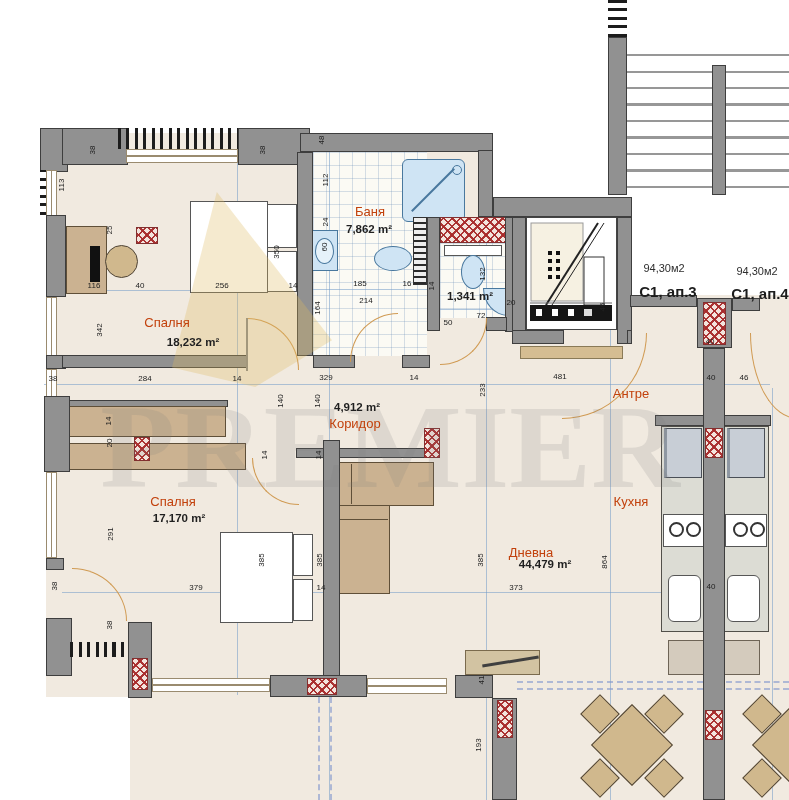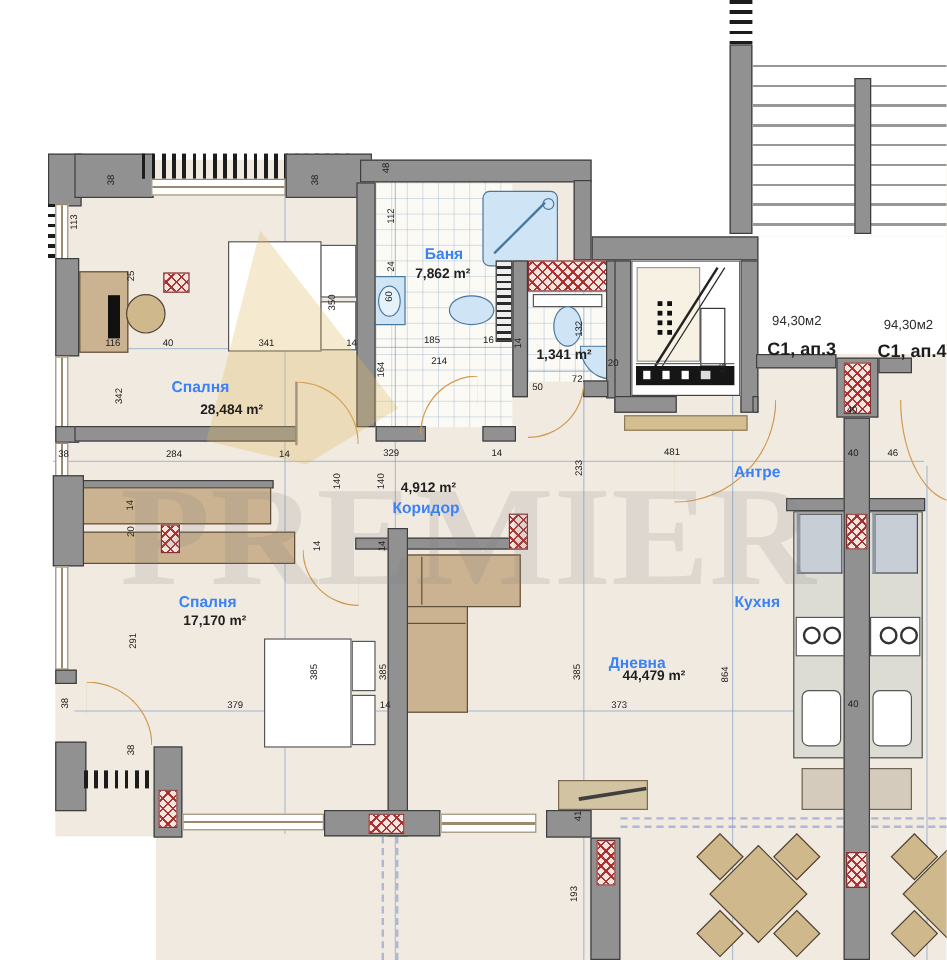--- a/index.html
+++ b/index.html
@@ -36,21 +36,21 @@
 .rug{background:#d5bd92;border:1px solid #8a7a57;box-sizing:border-box}
 .duct{background:repeating-linear-gradient(0deg,#2a2a2a 0 2px,#eee 2px 6px);border:1px solid #333;box-sizing:border-box}
 .arc{border:1.6px solid #d09a52;box-sizing:border-box;background:transparent}
 .arc.tr{border-left:none;border-bottom:none;border-radius:0 100% 0 0}
 .arc.tl{border-right:none;border-bottom:none;border-radius:100% 0 0 0}
 .arc.br{border-left:none;border-top:none;border-radius:0 0 100% 0}
 .arc.bl{border-right:none;border-top:none;border-radius:0 0 0 100%}
 .rot45{transform:rotate(45deg)}
 .dim{position:absolute;font-size:8px;color:#222;transform:translate(-50%,-50%);white-space:nowrap;line-height:1}
 .vdim{transform:translate(-50%,-50%) rotate(-90deg)}
-.roomname{position:absolute;transform:translate(-50%,-50%);font-weight:bold;font-size:13px;color:#3b82f6;white-space:nowrap}
+.roomname{position:absolute;transform:translate(-50%,-50%);font-weight:normal;font-size:13px;color:#c2410c;white-space:nowrap}
 .roomarea{position:absolute;transform:translate(-50%,-50%);font-weight:bold;font-size:11.5px;color:#1f1f1f;white-space:nowrap}
 .apt-area{position:absolute;transform:translate(-50%,-50%);font-size:11px;color:#2e2e2e;white-space:nowrap}
 .apt-unit{position:absolute;transform:translate(-50%,-50%);font-size:15px;font-weight:600;color:#1c1c1c;white-space:nowrap}
 .wm-brand{position:absolute;left:40px;top:383px;width:700px;text-align:center;
   font-family:"Liberation Serif",serif;font-weight:bold;font-size:118px;line-height:1.1;
   color:rgba(125,125,125,.17);transform:scaleX(1.04);white-space:nowrap;pointer-events:none}
 .wm-tag{position:absolute;left:60px;top:548px;width:640px;text-align:center;
   font-family:"Liberation Serif",serif;font-size:52px;letter-spacing:14px;
   color:rgba(135,135,135,.15);white-space:nowrap;pointer-events:none}
 .wm-mark{position:absolute;left:172px;top:192px;width:160px;height:195px;
@@ -237,21 +237,21 @@
   <i class="arc br" style="left:440px;top:318px;width:47px;height:47px"></i>
   <i class="arc bl" style="left:252px;top:458px;width:47px;height:47px"></i>
   <i class="arc br" style="left:562px;top:333px;width:85px;height:86px"></i>
   <i class="arc bl" style="left:750px;top:333px;width:48px;height:86px"></i>
   <i class="arc tr" style="left:72px;top:568px;width:55px;height:53px"></i>
 
   <div class="wm-mark"></div>
   <div class="wm-brand">PREMIER</div>
 
   <span class="roomname" style="left:167px;top:322px">Спалня</span>
-  <span class="roomarea" style="left:193px;top:342px">28,484 m²</span>
+  <span class="roomarea" style="left:193px;top:342px">18,232 m²</span>
   <span class="roomname" style="left:370px;top:211px">Баня</span>
   <span class="roomarea" style="left:369px;top:229px">7,862 m²</span>
   <span class="roomarea" style="left:470px;top:296px">1,341 m²</span>
   <span class="roomarea" style="left:357px;top:407px">4,912 m²</span>
   <span class="roomname" style="left:355px;top:423px">Коридор</span>
   <span class="roomname" style="left:173px;top:501px">Спалня</span>
   <span class="roomarea" style="left:179px;top:518px">17,170 m²</span>
   <span class="roomname" style="left:531px;top:552px">Дневна</span>
   <span class="roomarea" style="left:545px;top:564px">44,479 m²</span>
   <span class="roomname" style="left:631px;top:501px">Кухня</span>
@@ -263,21 +263,21 @@
   <span class="apt-unit" style="left:760px;top:293px">С1, ап.4</span>
 
   <div>
       <span class="dim vdim" style="left: 93px; top: 150px;">38</span>
       <span class="dim vdim" style="left: 263px; top: 150px;">38</span>
       <span class="dim vdim" style="left: 322px; top: 140px;">48</span>
       <span class="dim vdim" style="left: 62px; top: 185px;">113</span>
       <span class="dim vdim" style="left: 110px; top: 230px;">25</span>
       <span class="dim" style="left: 94px; top: 286px;">116</span>
       <span class="dim" style="left: 140px; top: 286px;">40</span>
-      <span class="dim" style="left: 222px; top: 286px;">341</span>
+      <span class="dim" style="left: 222px; top: 286px;">256</span>
       <span class="dim vdim" style="left: 277px; top: 252px;">350</span>
       <span class="dim" style="left: 293px; top: 286px;">14</span>
       <span class="dim vdim" style="left: 100px; top: 330px;">342</span>
       <span class="dim" style="left: 53px; top: 379px;">38</span>
       <span class="dim" style="left: 145px; top: 379px;">284</span>
       <span class="dim" style="left: 237px; top: 379px;">14</span>
       <span class="dim" style="left: 326px; top: 378px;">329</span>
       <span class="dim" style="left: 414px; top: 378px;">14</span>
       <span class="dim" style="left: 560px; top: 377px;">481</span>
       <span class="dim vdim" style="left: 483px; top: 390px;">233</span>

